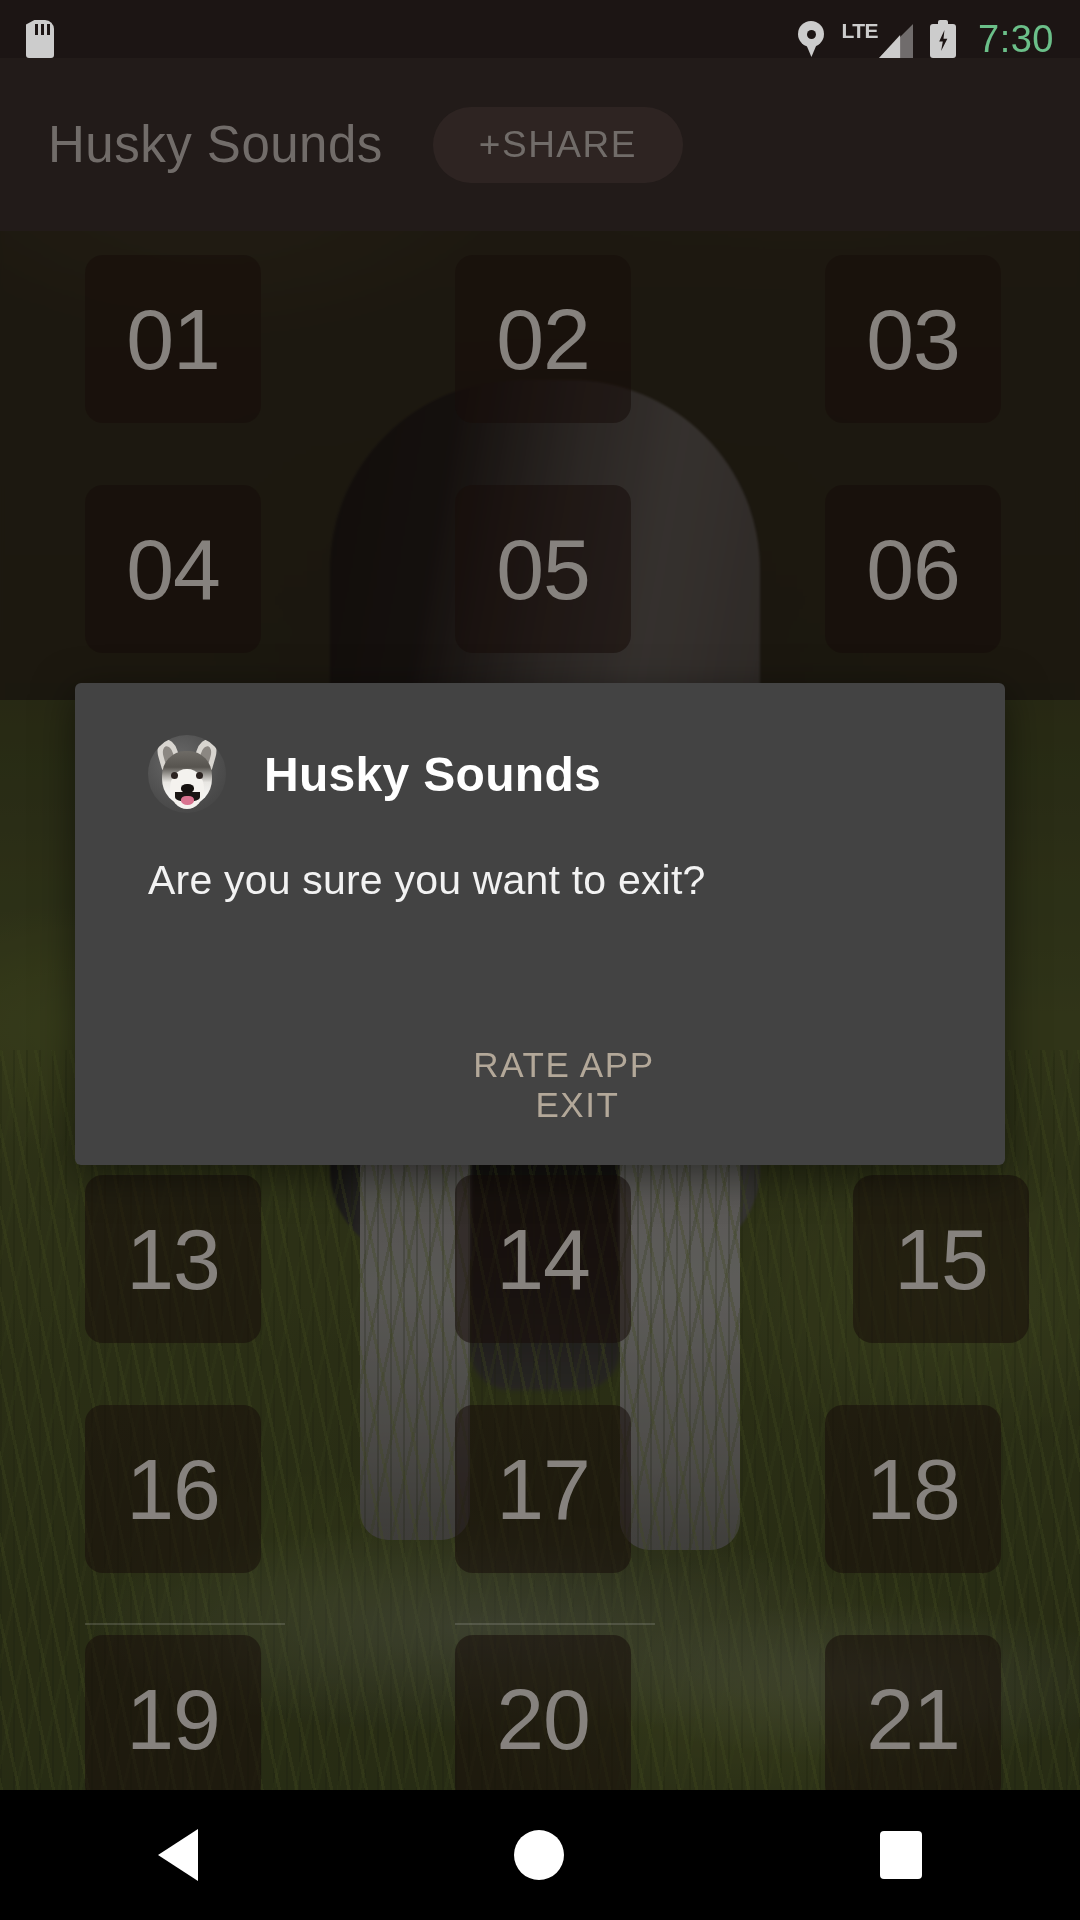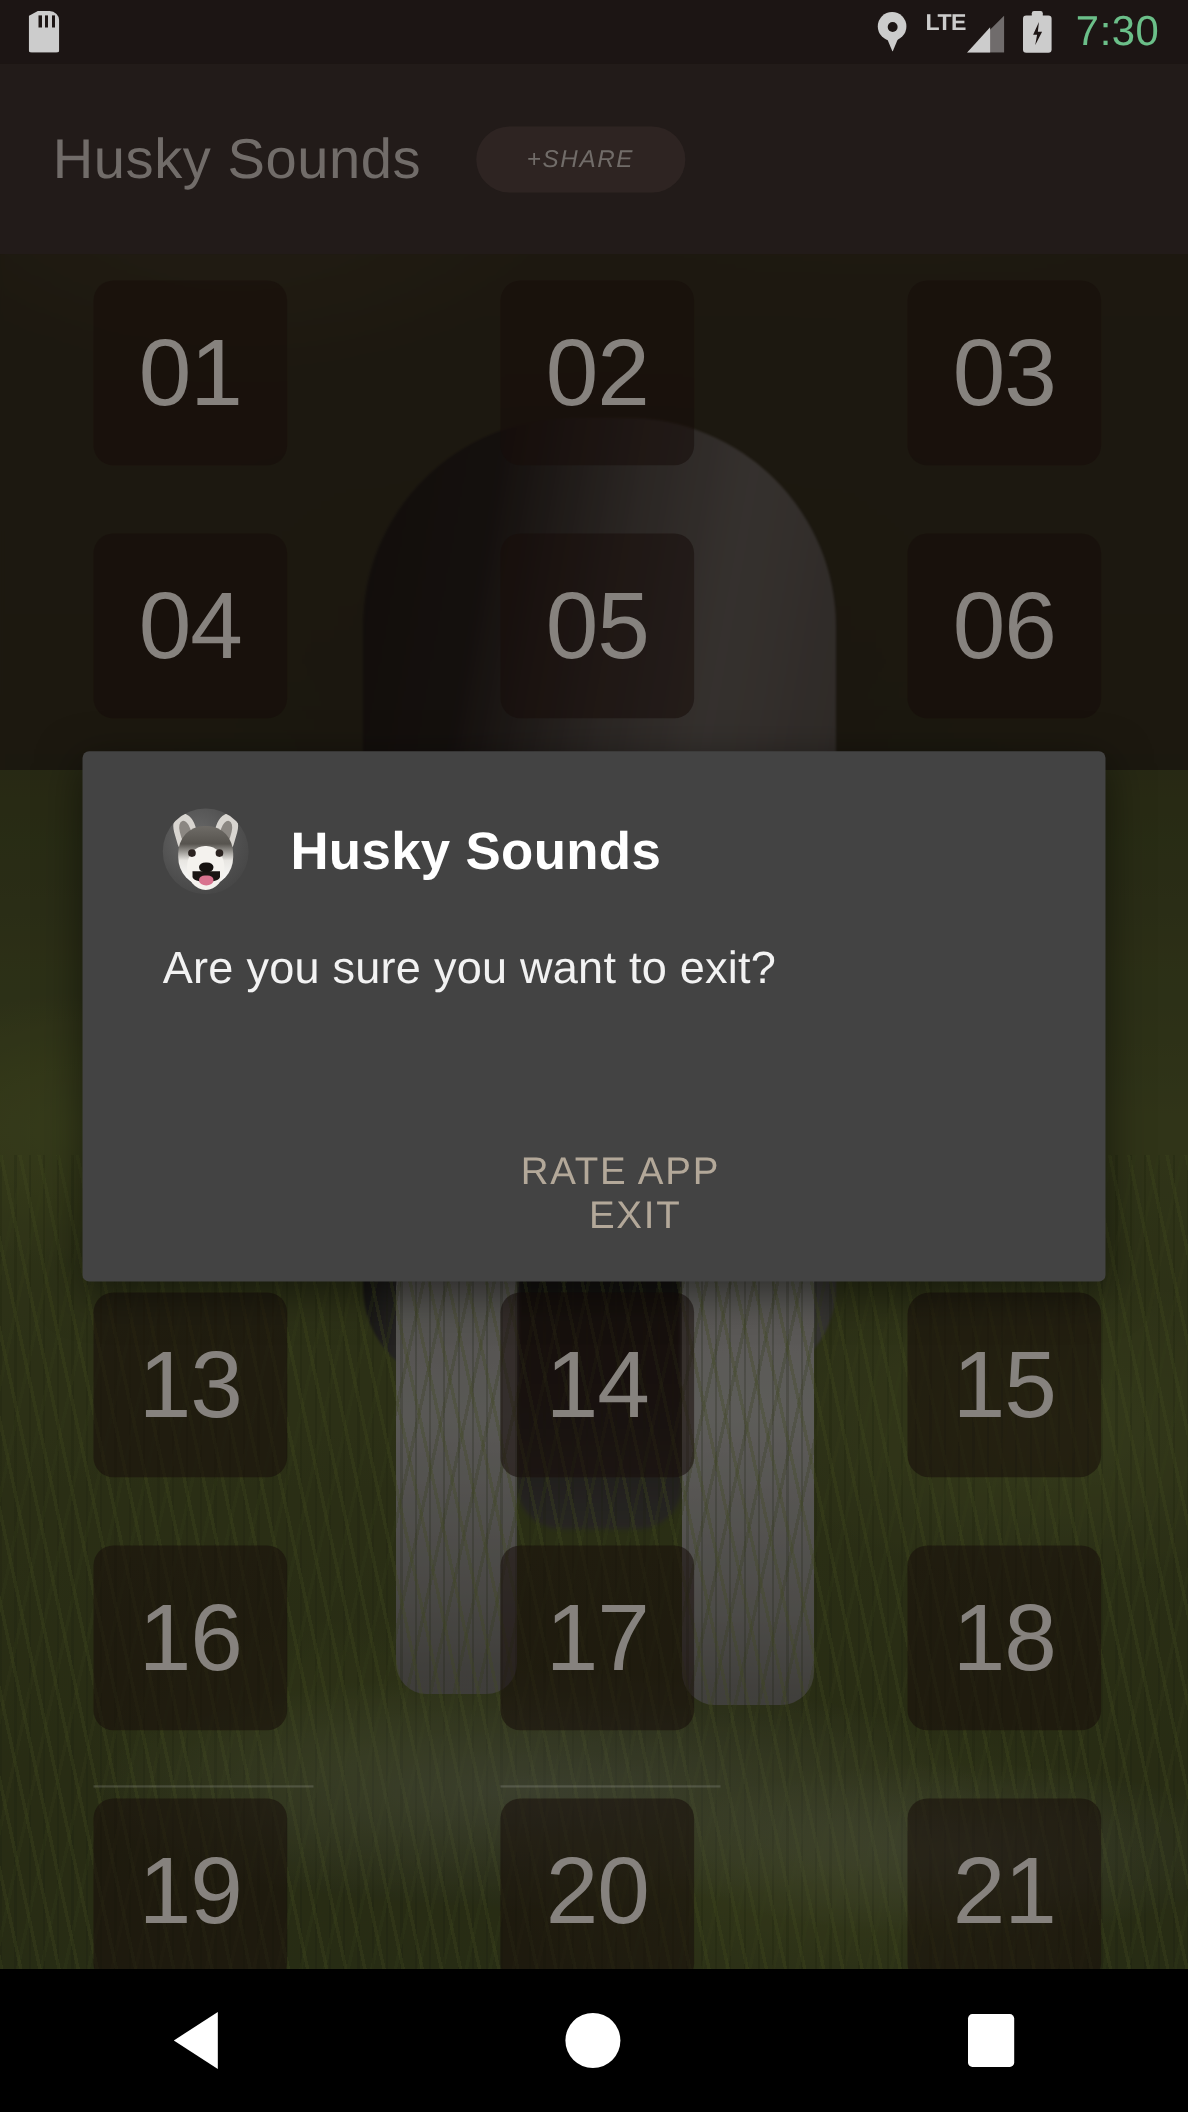--- a/index.html
+++ b/index.html
@@ -97,21 +97,21 @@
   }
   #scrim-top {
     position:absolute; left:0; top:0; width:1080px; height:700px;
     background:rgba(30,20,16,0.55);
   }
 
   
   #status-bar {
     position:absolute; left:0; top:0; width:1080px; height:58px;
     background:#241b19;
-    display:flex; align-items:center;
+    display:flex; align-items:flex-end;
     padding:0 26px;
     z-index:40;
   }
   #status-left { display:flex; align-items:center; }
   #status-right { margin-left:auto; display:flex; align-items:center; gap:17px; }
   .sd-card { width:28px; height:38px; position:relative; }
   .sd-card .body {
     position:absolute; left:0; bottom:0; width:28px; height:38px;
     background:#fff; border-radius:3px 9px 3px 3px;
     clip-path:polygon(0 12%, 30% 0, 100% 0, 100% 100%, 0 100%);
@@ -176,24 +176,23 @@
     z-index:30;
   }
   #app-title {
     font-size:51px; color:#8e8884; letter-spacing:0.5px;
   }
   #share-button {
     margin-left:50px;
     background:#3a2e2b;
     border-radius:40px;
     padding:17px 46px;
-    font-size:22px; color:#8e8884;
+    font-size:37px; color:#8e8884;
     letter-spacing:1.5px;
     font-weight:500;
-    font-style:italic;
   }
 
   
   #tile-grid {
     position:absolute; left:0; top:231px; width:1080px; height:1559px;
     z-index:20;
   }
   .tile {
     position:absolute;
     width:176px; height:168px;
@@ -386,21 +385,21 @@
       </div>
       <div class="tile" style="left: 825px; top: 714px;">
         <div class="tile-label">12</div>
       </div>
       <div class="tile" style="left: 85px; top: 944px;">
         <div class="tile-label">13</div>
       </div>
       <div class="tile" style="left: 455px; top: 944px;">
         <div class="tile-label">14</div>
       </div>
-      <div class="tile" style="left: 825px; top: 944px; border-radius: 20px;">
+      <div class="tile" style="left: 853px; top: 944px; border-radius: 20px;">
         <div class="tile-label">15</div>
       </div>
       <div class="tile" style="left: 85px; top: 1174px;">
         <div class="tile-label">16</div>
       </div>
       <div class="tile" style="left: 455px; top: 1174px;">
         <div class="tile-label">17</div>
       </div>
       <div class="tile" style="left: 825px; top: 1174px;">
         <div class="tile-label">18</div>

